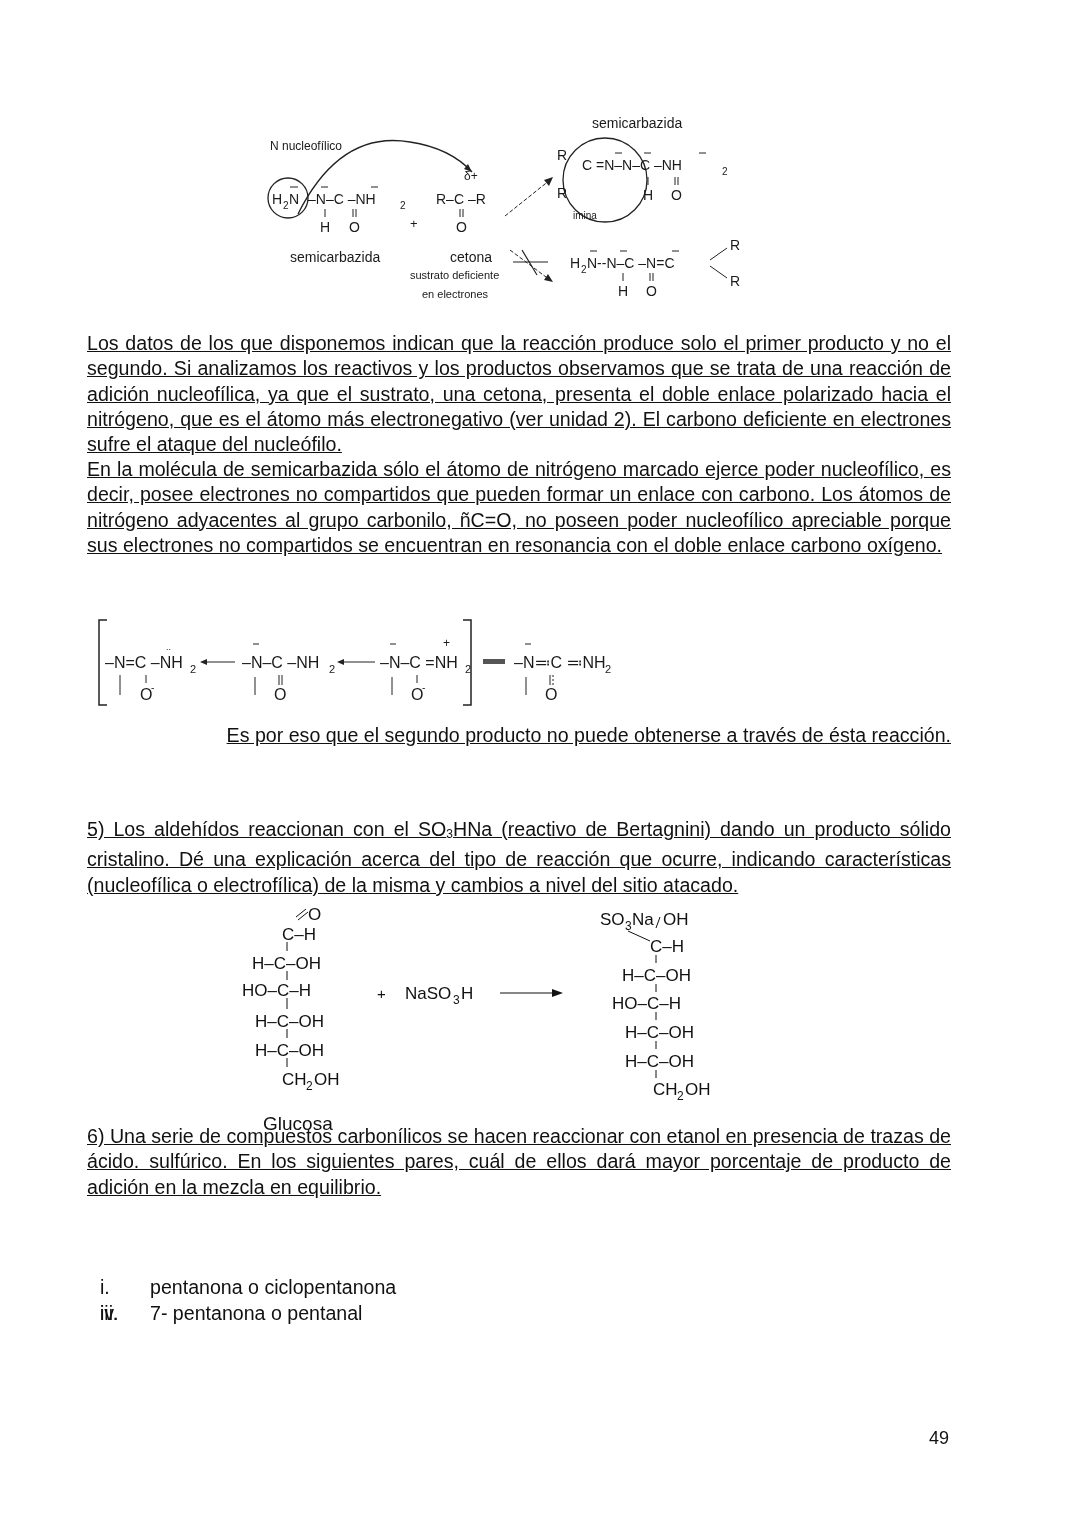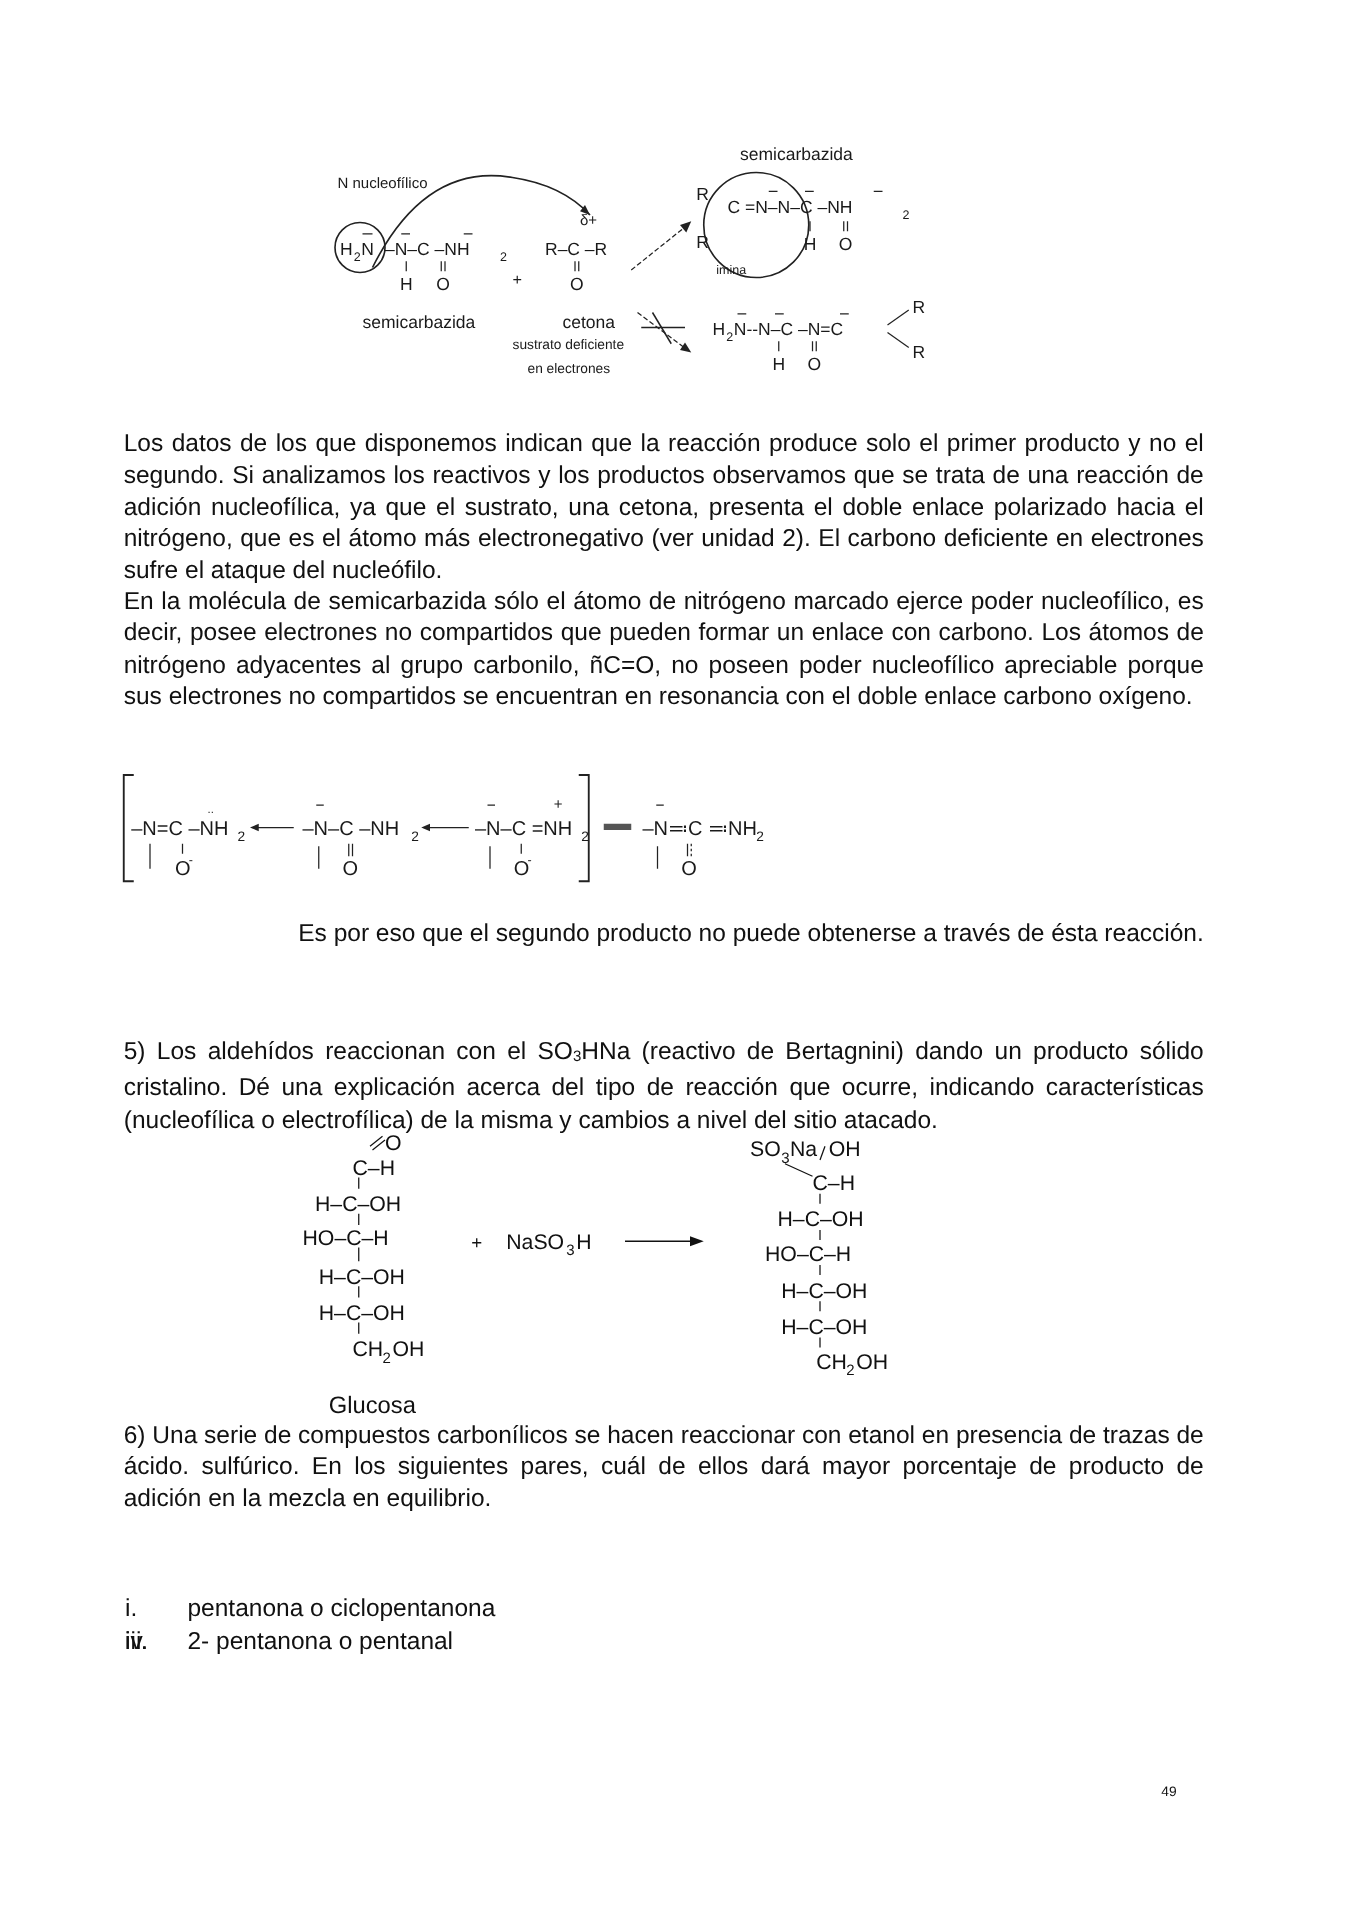--- a/index.html
+++ b/index.html
@@ -1,27 +1,27 @@
 <!DOCTYPE html>
 <html><head>
 <meta charset="utf-8">
 <style>
   html, body { margin:0; padding:0; background:#ffffff; }
   body { width:1080px; height:1528px; position:relative; overflow:hidden;
          font-family:"Liberation Sans", "DejaVu Sans", sans-serif; color:#111; }
   .para { position:absolute; left:87px; width:864px; font-size:19.6px; line-height:25.3px;
-          text-align:justify; margin:12px; }
+          text-align:justify; margin:0;text-decoration:underline; }
   .para.last-left { text-align:left; }
   .chem { position:absolute; font-family:"Liberation Sans", sans-serif; color:#1a1a1a; }
   .chem text { font-family:"Liberation Sans", sans-serif; }
   .list { position:absolute; left:100px; top:1275px; margin:0; padding:0; list-style:none;
           font-size:19.6px; line-height:25.5px; }
   .list li { position:relative; padding-left:50px; }
   .list .num { position:absolute; left:0; width:40px; text-align:left; }
-  .pagenum { position:absolute; left:929px; top:1428px; font-size:11px; }
+  .pagenum { position:absolute; left:929px; top:1428px; font-size:18px; }
   sub.s { font-size:12px; vertical-align:-2px; }
 </style>
 </head>
 <body>
 
 <svg class="chem" style="left:210px; top:90px;" width="580" height="220" viewBox="0 0 580 220">
   <g font-size="14" fill="#1a1a1a" stroke="none">
 
     <text x="60" y="60" font-size="12">N nucleofílico</text>
 
@@ -203,16 +203,16 @@
       <text x="447" y="205" font-size="12">2</text>
       <text x="455" y="200">OH</text>
   </g>
 </svg>
 
 <p class="para" style="top:1124px;">6) Una serie de compuestos carbonílicos se hacen reaccionar con etanol en presencia de trazas de ácido. sulfúrico. En los siguientes pares, cuál de ellos dará mayor porcentaje de producto de adición en la mezcla en equilibrio.</p>
 
 <ul class="list">
   <li><span class="num">i.</span><span>pentanona o ciclopentanona</span></li>
   <li><span class="num">iii.</span></li>
-  <li><span class="num">iv.</span><span>2- pentanona o pentanal</span></li>
+  <li><span class="num">iv.</span><span>7- pentanona o pentanal</span></li>
 </ul>
 
 <div class="pagenum">49</div>
 
 </body></html>

